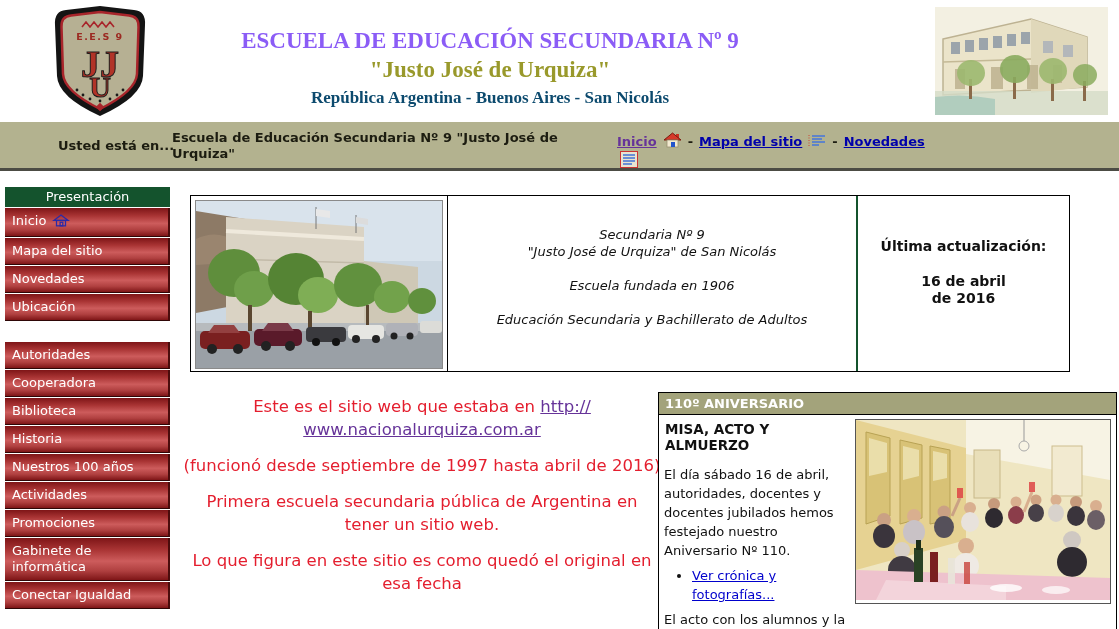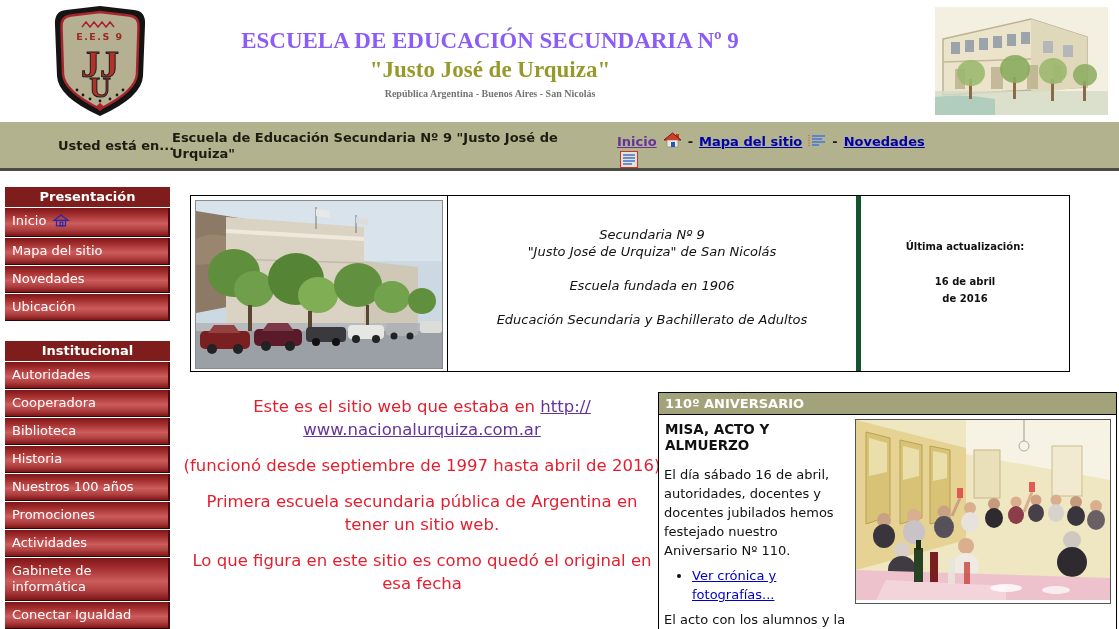--- a/index.html
+++ b/index.html
@@ -4,56 +4,56 @@
 <style>
   html,body{margin:0;padding:0;background:#fff;}
   #page{position:relative;width:1119px;height:629px;overflow:hidden;background:#fff;
         font-family:"DejaVu Sans","Liberation Sans",sans-serif;color:#111;}
 
   
   #logo{position:absolute;left:46px;top:4px;width:108px;height:116px;}
   #title-block{position:absolute;left:225px;top:28px;width:530px;text-align:center;}
   .hdr-t1{font-family:"Liberation Serif","DejaVu Serif",serif;font-weight:bold;font-size:23px;color:#8b5cf6;line-height:26px;}
   .hdr-t2{font-family:"Liberation Serif","DejaVu Serif",serif;font-weight:bold;font-size:23px;color:#99992b;line-height:26px;margin-top:3px;}
-  .hdr-sub{font-family:"Liberation Serif","DejaVu Serif",serif;font-weight:bold;font-size:10px;color:#737373;margin-top:5px;}
+  .hdr-sub{font-family:"Liberation Serif","DejaVu Serif",serif;font-weight:bold;font-size:17px;color:#0c4a6e;margin-top:5px;}
   #watercolor{position:absolute;right:11px;top:7px;width:173px;height:108px;}
 
   
   #navbar{position:absolute;left:0;top:122px;width:1119px;height:46px;background:#b3b28f;
           border-bottom:3px solid #4c4c44;}
   #crumb-prefix{position:absolute;left:58px;top:16px;font-weight:bold;font-size:13px;color:#1c1c10;}
   #crumb-current{position:absolute;left:172px;top:8px;width:398px;font-weight:bold;font-size:13px;line-height:16px;color:#1c1c10;}
   #crumb-links{position:absolute;left:617px;top:10px;font-weight:bold;font-size:13px;display:flex;align-items:center;gap:6px;}
   #crumb-links a{text-decoration:underline;}
   .lnk-visited{color:#663399;}
   .lnk-blue{color:#0000aa;}
   #crumb-subicon{position:absolute;left:620px;top:29px;}
   .sep{color:#1c1c10;}
 
   
   #sidebar{position:absolute;left:5px;top:187px;width:165px;}
-  .side-hdr{background:#7f1d1d;color:#fff;font-weight:bold;font-size:13px;text-align:center;
+  .side-hdr{background:#14532d;color:#fff;font-weight:normal;font-size:13px;text-align:center;
             height:20px;line-height:20px;}
   .side-item{position:relative;margin-top:1px;color:#fff;font-size:13px;line-height:16px;
              padding:5px 20px 5px 7px;cursor:pointer;
              background:linear-gradient(180deg,#7e1517 0%,#a93434 28%,#cd5c5c 55%,#b04040 78%,#7e1517 100%);
              border-right:2px solid #4a0c0c;border-bottom:1px solid #2e0707;}
   .side-gap{height:20px;}
   .side-item .home-ic{margin-left:6px;vertical-align:-2px;}
 
   
   #main-table{position:absolute;left:190px;top:195px;width:880px;height:177px;
               border:1px solid #000;display:flex;box-sizing:border-box;background:#fff;}
   #cell-photo{width:256px;box-sizing:border-box;padding:4px;}
   #cell-photo svg{border:1px solid #8a8a8a;display:block;}
   #cell-welcome{flex:1;border-left:1px solid #000;box-sizing:border-box;
                 text-align:center;font-style:italic;font-size:13px;line-height:17px;padding-top:30px;}
   .wgap{height:17px;}
-  #cell-update{width:213px;border-left:5px solid #14532d;box-sizing:border-box;
-               text-align:center;font-weight:bold;font-size:10px;padding-top:42px;line-height:17px;}
+  #cell-update{width:213px;border-left:2px solid #14532d;box-sizing:border-box;
+               text-align:center;font-weight:bold;font-size:14px;padding-top:42px;line-height:17px;}
   .ugap{height:18px;}
 
   
   #notice{position:absolute;left:183px;top:395px;width:478px;text-align:center;
           color:#e41e2e;font-size:16.5px;line-height:23px;}
   #notice p{margin:0 0 13px 0;}
   #notice a{color:#663399;text-decoration:underline;}
 
   
   #ann{position:absolute;left:658px;top:392px;width:459px;font-size:13px;}
@@ -183,28 +183,27 @@
       <span>Inicio</span><span class="home-ic"><svg width="18" height="14" viewBox="0 0 20 15" fill="none" stroke="#2a2aa8" stroke-width="1.4">
             <polygon points="2,8 10,2 18,8"></polygon>
             <rect x="5" y="8" width="10" height="6"></rect>
             <rect x="9" y="10" width="3" height="4"></rect>
           </svg></span>
     </div>
     <div class="side-item"><span>Mapa del sitio</span></div>
     <div class="side-item"><span>Novedades</span></div>
     <div class="side-item"><span>Ubicación</span></div>
     <div class="side-gap"></div>
-    <div class="side-hdr">Institucional</div>
     <div class="side-item"><span>Autoridades</span></div>
     <div class="side-item"><span>Cooperadora</span></div>
     <div class="side-item"><span>Biblioteca</span></div>
     <div class="side-item"><span>Historia</span></div>
     <div class="side-item"><span>Nuestros 100 años</span></div>
+    <div class="side-item"><span>Actividades</span></div>
     <div class="side-item"><span>Promociones</span></div>
-    <div class="side-item"><span>Actividades</span></div>
     <div class="side-item"><span>Gabinete de informática</span></div>
     <div class="side-item"><span>Conectar Igualdad</span></div>
 
   </div>
 
   <div id="main-table">
     <div id="cell-photo">
       <svg width="246" height="167" viewBox="0 0 246 167">
         <rect width="246" height="167" fill="#ccd8e2"></rect>
         <rect y="0" width="246" height="60" fill="#d9e3ec"></rect>

